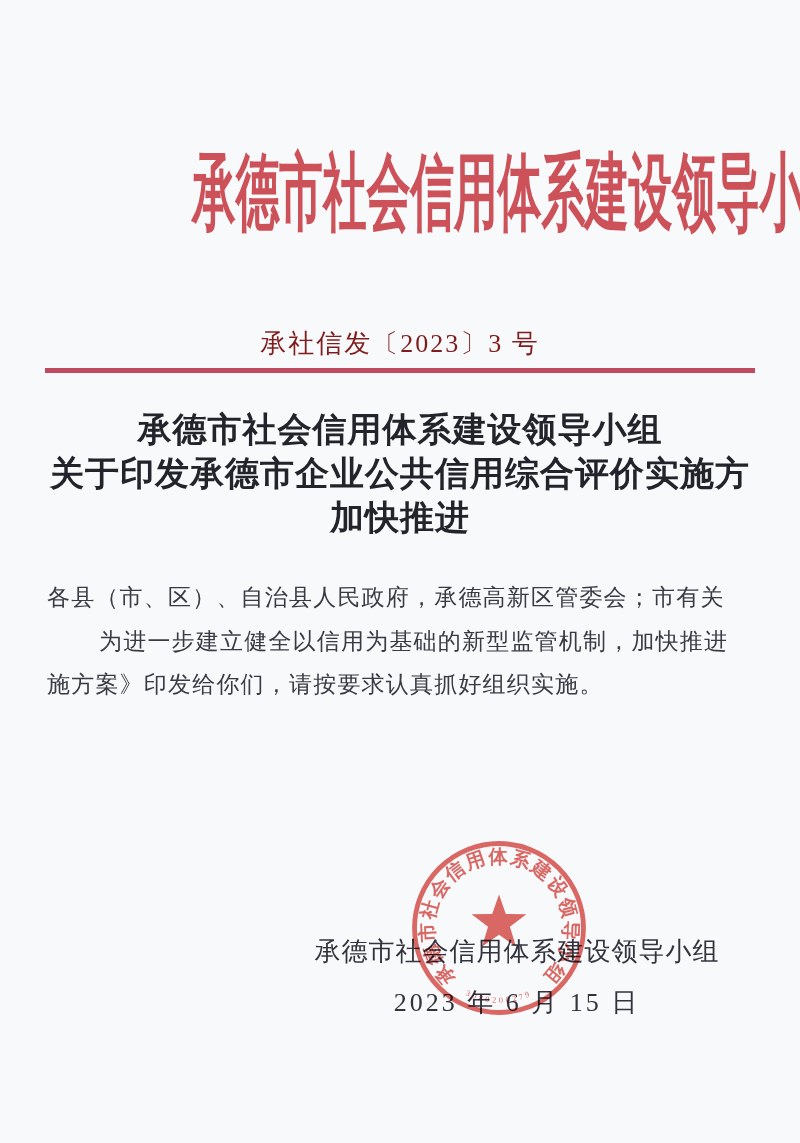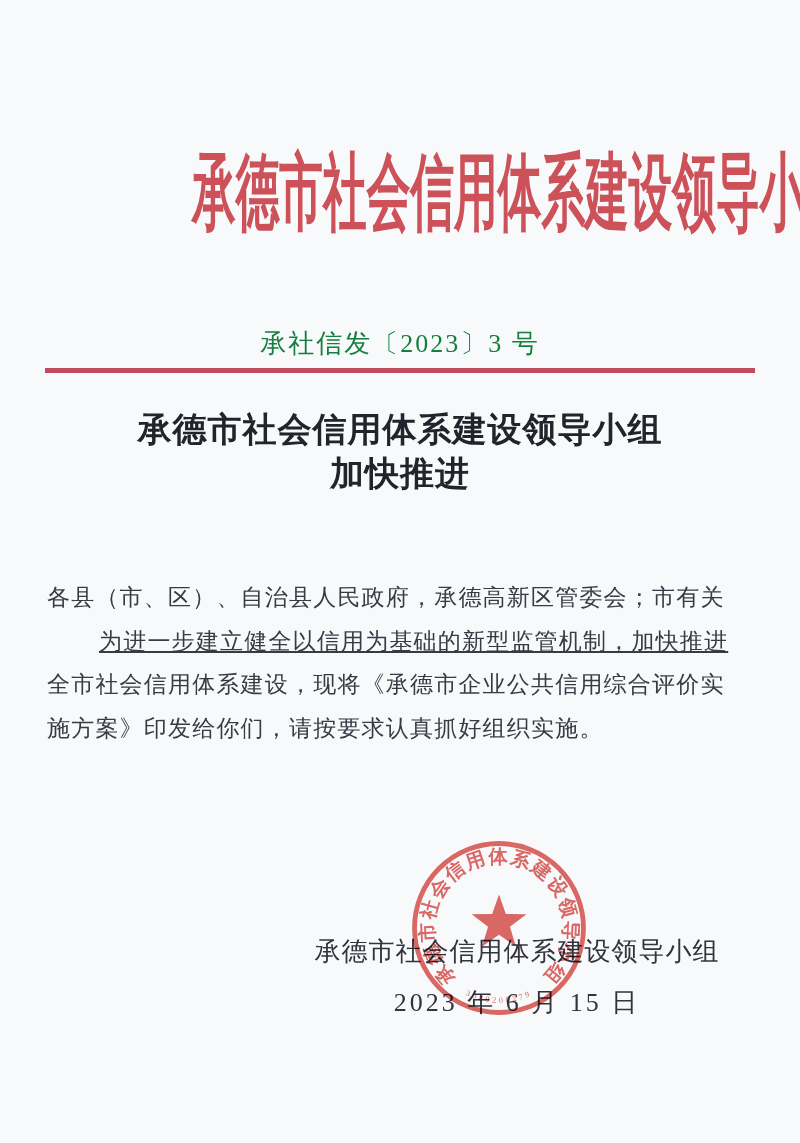--- a/index.html
+++ b/index.html
@@ -33,21 +33,21 @@
     letter-spacing:0;
   }
   
   .doc-number{
     position:absolute;
     top:326px;
     left:0;
     width:800px;
     text-align:center;
     font-size:26px;
-    color:#15803d;
+    color:#7f1d1d;
     letter-spacing:2px;
   }
   
   .red-divider{
     position:absolute;
     top:368px;
     left:45px;
     width:710px;
     height:5px;
     background:#c04a5f;
@@ -70,21 +70,21 @@
     position:absolute;
     top:576px;
     left:47px;
     width:708px;
     font-size:23px;
     color:#3a3a44;
     line-height:43.5px;
     letter-spacing:1.2px;
   }
   .body-line{white-space:nowrap;}
-  .body-line.indent{text-indent:52px;text-decoration:underline;}
+  .body-line.indent{text-indent:52px;}
   
   .signature{
     position:absolute;
     top:934px;
     left:297px;
     width:440px;
     text-align:center;
     font-size:26px;
     color:#33333d;
     letter-spacing:1px;
@@ -116,27 +116,27 @@
 <div class="page">
 
   <div class="masthead">承德市社会信用体系建设领导小组文件</div>
 
   <div class="doc-number">承社信发〔2023〕3 号</div>
 
   <div class="red-divider"></div>
 
   <div class="notice-title">
     <div>承德市社会信用体系建设领导小组</div>
+    <div>关于印发承德市企业公共信用综合评价实施方</div>
     <div>加快推进</div>
   </div>
 
   <div class="body-text">
     <div class="body-line">各县（市、区）、自治县人民政府，承德高新区管委会；市有关</div>
     <div class="body-line indent">为进一步建立健全以信用为基础的新型监管机制，加快推进</div>
-    <div class="body-line">全市社会信用体系建设，现将《承德市企业公共信用综合评价实</div>
     <div class="body-line">施方案》印发给你们，请按要求认真抓好组织实施。</div>
   </div>
 
   <div class="signature">
     <div class="sig-org">承德市社会信用体系建设领导小组</div>
     <div class="sig-date">2023 年 6 月 15 日</div>
   </div>
 
   <svg class="seal" viewBox="0 0 200 200">
     <defs>

